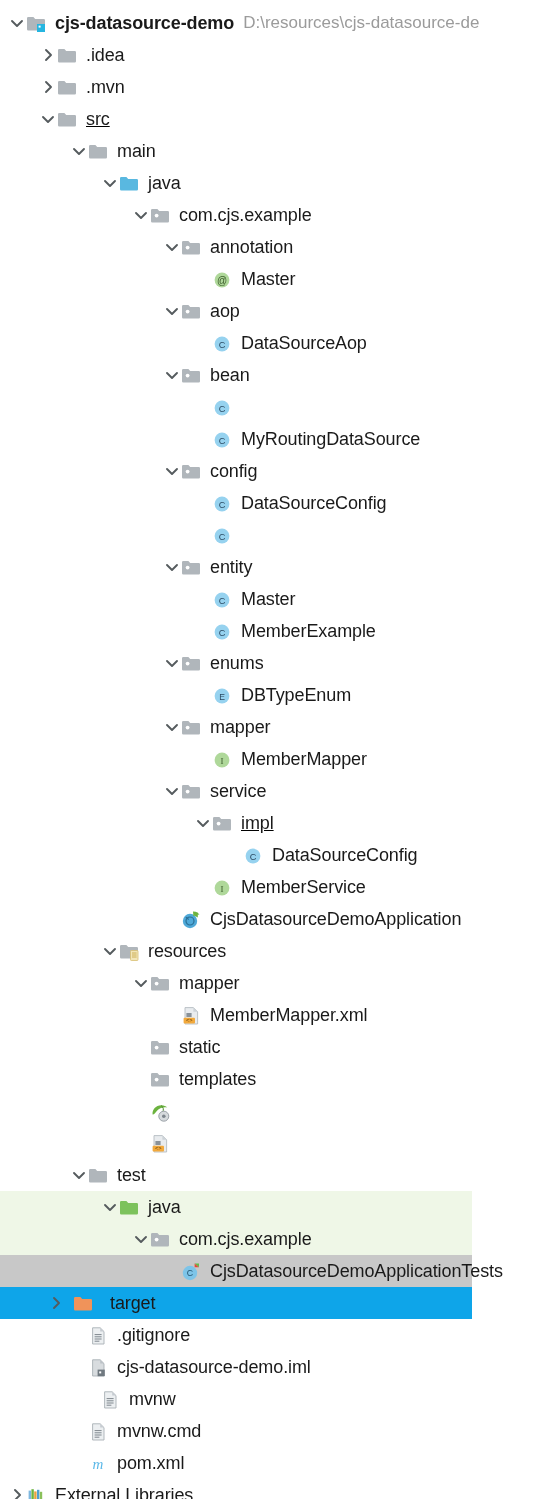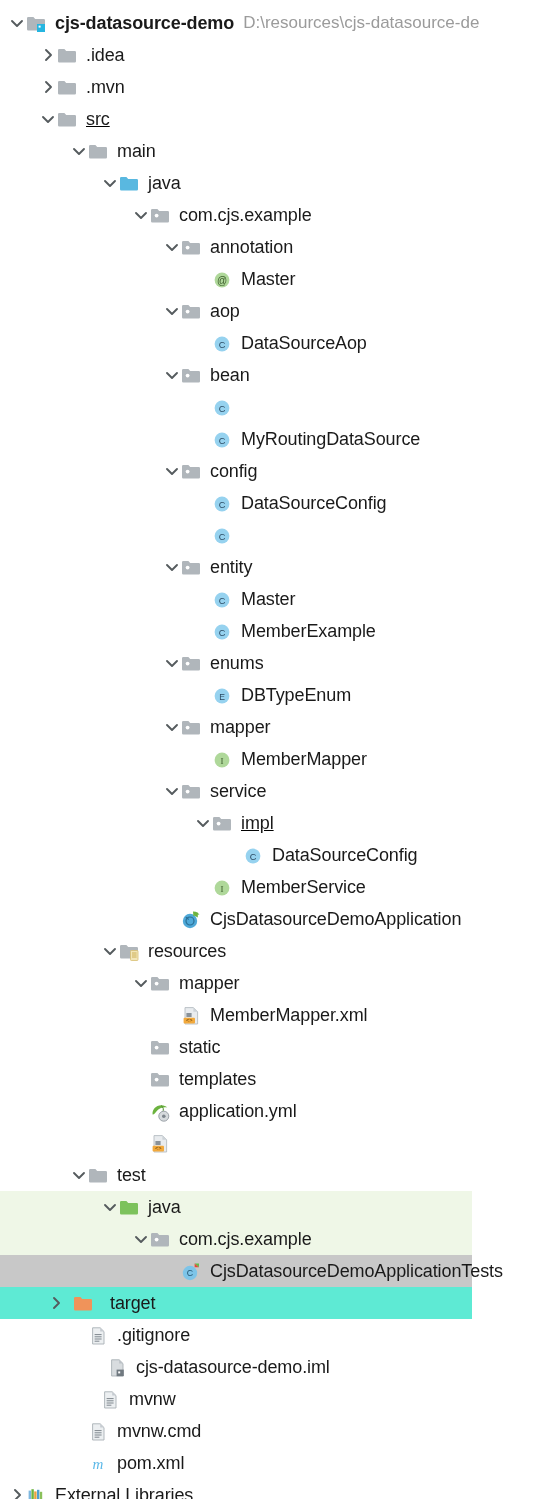--- a/index.html
+++ b/index.html
@@ -22,21 +22,21 @@
   .row {
     position: relative;
     height: 32px;
     display: flex;
     align-items: center;
     white-space: nowrap;
     box-sizing: border-box;
   }
   .row.bg-testsrc { background: #eff7e7; }
   .row.bg-selected { background: #c8c8c8; }
-  .row.bg-excluded { background: #5eead4; gap: 8px; }
+  .row.bg-excluded { background: #0ea5e9; gap: 8px; }
 
   
   .indent { display: inline-block; flex: 0 0 auto; height: 1px; }
 
   
   .arrow {
     flex: 0 0 auto;
     width: 18px;
     height: 32px;
     position: relative;
@@ -527,21 +527,20 @@
       <span class="indent" style="width: 132px;"></span>
       <span class="arrow none"></span>
       <span class="icon">
         <svg xmlns="http://www.w3.org/2000/svg" width="20" height="20" viewBox="0 0 20 20">
           <path d="M2.6 12.4 C2 7.6 6 3 11.6 3.2 C14 3.3 15.8 4.2 17.2 5.4 C13.6 4.6 9 6 6.6 9.2 C5 11.4 4.2 12.6 2.6 12.4 Z" fill="#6cb33f"></path>
           <path d="M11.2 3.6 C13.4 5 14 8 12.6 10.2" fill="none" stroke="#4d8a2c" stroke-width="1"></path>
           <circle cx="13.8" cy="14.2" r="5" fill="#d6dadd" stroke="#9aa1a7" stroke-width="1"></circle>
           <circle cx="13.8" cy="14.2" r="1.8" fill="#7d858c"></circle>
         </svg>
       </span>
-      <span class="label">application.yml</span>
     </div>
     <div class="row " style="height: 32px;">
       <span class="indent" style="width: 132px;"></span>
       <span class="arrow none"></span>
       <span class="icon">
         <svg xmlns="http://www.w3.org/2000/svg" width="20" height="20" viewBox="0 0 20 20">
           <path d="M4 1.6 H12.4 L16.6 5.8 V18 H4 Z" fill="#e9ecef" stroke="#b6bcc2" stroke-width="0.9"></path>
           <path d="M12.4 1.6 L12.4 5.8 L16.6 5.8 Z" fill="#cdd3d8"></path>
           <rect x="5.4" y="7" width="5.2" height="4" fill="#8a9299"></rect>
           <rect x="2.6" y="11.8" width="11.4" height="5.8" rx="1" fill="#f2a93c"></rect>
@@ -627,21 +626,21 @@
           <path d="M4.6 1.8 H12.2 L16 5.6 V18 H4.6 Z" fill="#eceff1" stroke="#a9b0b6" stroke-width="0.9"></path>
           <path d="M12.2 1.8 L12.2 5.6 L16 5.6 Z" fill="#c6ccd1"></path>
           <line x1="6.6" y1="8.6" x2="13.6" y2="8.6" stroke="#7e868d" stroke-width="1"></line>
           <line x1="6.6" y1="10.8" x2="13.6" y2="10.8" stroke="#7e868d" stroke-width="1"></line>
           <line x1="6.6" y1="13" x2="13.6" y2="13" stroke="#7e868d" stroke-width="1"></line>
           <line x1="6.6" y1="15.2" x2="11.4" y2="15.2" stroke="#7e868d" stroke-width="1"></line>
         </svg>
       </span>
       <span class="label">.gitignore</span>
     </div>
-    <div class="row " style="height: 32px; padding-left: 19px;">
+    <div class="row " style="height: 32px;">
       <span class="indent" style="width: 70px;"></span>
       <span class="arrow none"></span>
       <span class="icon">
         <svg xmlns="http://www.w3.org/2000/svg" width="20" height="20" viewBox="0 0 20 20">
           <path d="M4.6 1.8 H12.2 L16 5.6 V18 H4.6 Z" fill="#d8dcdf" stroke="#a9b0b6" stroke-width="0.9"></path>
           <path d="M12.2 1.8 L12.2 5.6 L16 5.6 Z" fill="#bcc2c7"></path>
           <rect x="9.6" y="11.6" width="7.2" height="6.6" fill="#707980"></rect>
           <rect x="11.2" y="13.4" width="2" height="2" fill="#ffffff"></rect>
         </svg>
       </span>

